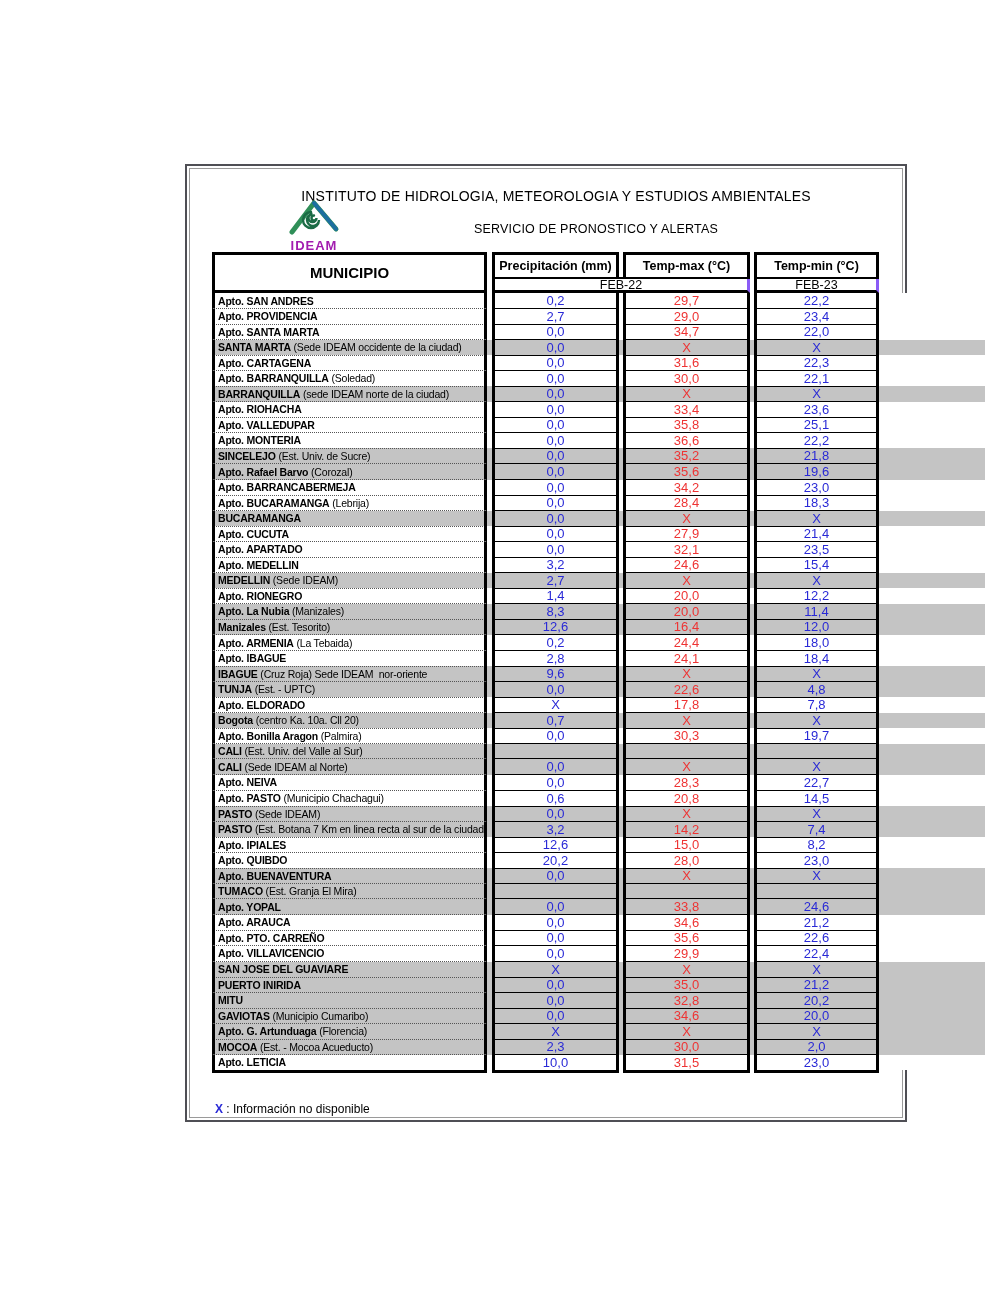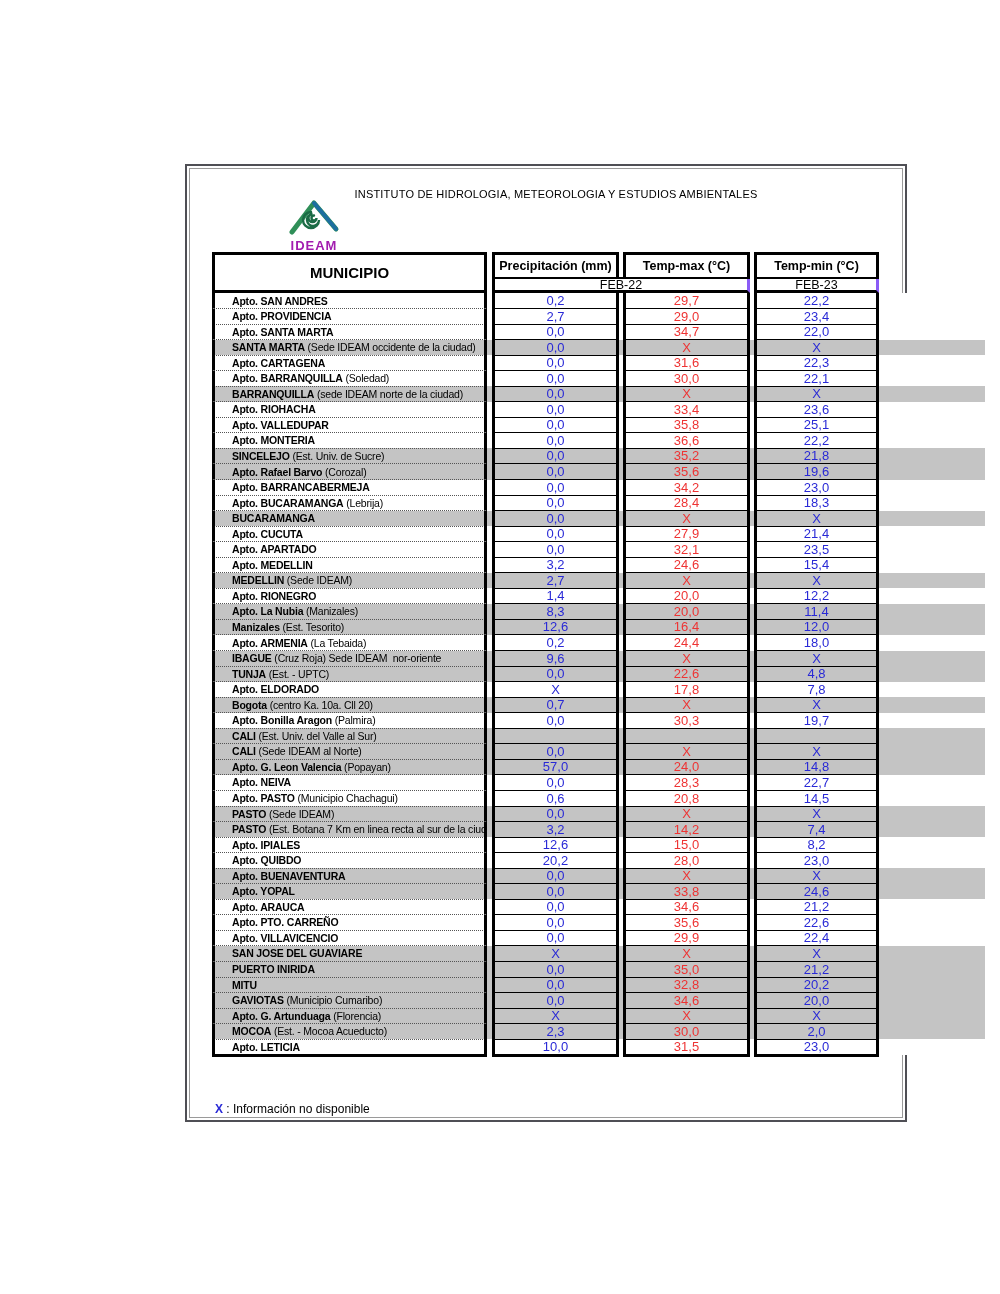--- a/index.html
+++ b/index.html
@@ -4,21 +4,21 @@
 <style>
   * { margin:0; padding:0; box-sizing:border-box; }
   html,body { width:1000px; height:1294px; background:#ffffff;
     font-family:"Liberation Sans","DejaVu Sans",sans-serif; color:#000; }
 
   .frame { position:absolute; left:185px; top:164px; width:722px; height:958px;
     background:#fff; border:2px solid #4f4f55;
     box-shadow: inset 0 0 0 2px #ffffff, inset 0 0 0 3px #9a9a9a; }
 
   .title1 { position:absolute; left:20px; right:0; top:22px; text-align:center;
-    font-size:11px; letter-spacing:0.2px; }
+    font-size:14px; letter-spacing:0.2px; }
   .title2 { position:absolute; left:100px; right:0; top:56px; text-align:center;
     font-size:12.5px; letter-spacing:0.2px; }
 
   .logo { position:absolute; left:96px; top:30px; width:62px; text-align:center; }
   .logo-text { font-size:13px; font-weight:bold; color:#a21caf; letter-spacing:1px;
     margin-top:-2px; }
 
   .tbl { position:absolute; left:25px; top:86px; width:773px; }
   .grid { display:grid; grid-template-columns:275px 5px 127px 4px 127px 4px 125px; }
 
@@ -35,21 +35,21 @@
   .hgap-b { grid-column:4; grid-row:1; border-bottom:2px solid #000; }
   .feb { display:flex; align-items:center; justify-content:center; font-size:12.5px;
     border-left:3px solid #000; border-right:3px solid #8b5cf6; border-bottom:3px solid #000; }
   .feb22 { grid-column:3/6; grid-row:2; } .feb23 { grid-column:7; grid-row:2; }
 
   
   .row { height:15.55px; background:#fff; }
   .row.gray { background:#c4c4c4; }
   .c-muni { grid-column:1; border-left:3px solid #000; border-right:3px solid #000;
     border-bottom:1px dotted #555; display:flex; align-items:center;
-    padding-left:17px; font-size:10.5px; white-space:nowrap; overflow:hidden;
+    padding-left:3px; font-size:10.5px; white-space:nowrap; overflow:hidden;
     letter-spacing:-0.2px; }
   .c-muni b { font-weight:bold; }
   .c-muni span.note { font-weight:normal; white-space:pre; }
   .val { display:flex; align-items:center; justify-content:center;
     border-left:3px solid #000; border-right:3px solid #000;
     border-bottom:1px solid #000; font-size:13px; }
   .c-p { grid-column:3; color:var(--c-precip,#2929d6); }
   .c-x { grid-column:5; color:var(--c-tmax,#ee3333); }
   .c-n { grid-column:7; color:var(--c-tmin,#2929d6); }
   .row:last-child .c-muni,
@@ -57,20 +57,21 @@
 
   .legend { position:absolute; left:28px; top:936px; font-size:12px; }
   .legend .lx { color:var(--c-precip,#2929d6); font-weight:bold; }
 </style>
 </head>
 <body>
 
 <div class="frame">
 
   <div class="title1">INSTITUTO DE HIDROLOGIA, METEOROLOGIA Y ESTUDIOS AMBIENTALES</div>
+  <div class="title2">SERVICIO DE PRONOSTICO Y ALERTAS</div>
 
   <div class="logo">
     <svg width="54" height="40" viewBox="0 0 54 40">
       <path d="M5 36 L27 7 L49 33" fill="none" stroke="#2f8f58" stroke-width="5" stroke-linejoin="round" stroke-linecap="round"></path>
       <path d="M27 7 L49 33" fill="none" stroke="#1d6fa0" stroke-width="4" stroke-linecap="round"></path>
       <path d="M24 16 a8 8 0 1 0 8 8 a6 6 0 1 1 -6.5 -6 a4 4 0 1 0 4 4 a2.5 2.5 0 1 1 -2.5 -2.5" fill="none" stroke="#1b6b45" stroke-width="2.4" stroke-linecap="round"></path>
     </svg>
     <div class="logo-text">IDEAM</div>
   </div>
 
@@ -311,20 +312,29 @@
       <div class="grid row">
         <div class="c-muni">
             <b>Apto. ARMENIA</b>
             <span class="note"> (La Tebaida)</span>
           </div>
         <div class="val c-p">0,2</div>
         <div class="val c-x">24,4</div>
         <div class="val c-n">18,0</div>
       </div>
 
+      <div class="grid row">
+        <div class="c-muni">
+            <b>Apto. IBAGUE</b>
+            <span class="note"></span>
+          </div>
+        <div class="val c-p">2,8</div>
+        <div class="val c-x">24,1</div>
+        <div class="val c-n">18,4</div>
+      </div>
 
       <div class="grid row gray">
         <div class="c-muni">
             <b>IBAGUE</b>
             <span class="note"> (Cruz Roja) Sede IDEAM  nor-oriente</span>
           </div>
         <div class="val c-p">9,6</div>
         <div class="val c-x">X</div>
         <div class="val c-n">X</div>
       </div>
@@ -382,29 +392,20 @@
       <div class="grid row gray">
         <div class="c-muni">
             <b>CALI</b>
             <span class="note"> (Sede IDEAM al Norte)</span>
           </div>
         <div class="val c-p">0,0</div>
         <div class="val c-x">X</div>
         <div class="val c-n">X</div>
       </div>
 
-      <div class="grid row gray">
-        <div class="c-muni">
-            <b>Apto. G. Leon Valencia</b>
-            <span class="note"> (Popayan)</span>
-          </div>
-        <div class="val c-p">57,0</div>
-        <div class="val c-x">24,0</div>
-        <div class="val c-n">14,8</div>
-      </div>
 
       <div class="grid row">
         <div class="c-muni">
             <b>Apto. NEIVA</b>
             <span class="note"></span>
           </div>
         <div class="val c-p">0,0</div>
         <div class="val c-x">28,3</div>
         <div class="val c-n">22,7</div>
       </div>
@@ -462,20 +463,29 @@
       <div class="grid row gray">
         <div class="c-muni">
             <b>Apto. BUENAVENTURA</b>
             <span class="note"></span>
           </div>
         <div class="val c-p">0,0</div>
         <div class="val c-x">X</div>
         <div class="val c-n">X</div>
       </div>
 
+      <div class="grid row gray">
+        <div class="c-muni">
+            <b>TUMACO</b>
+            <span class="note"> (Est. Granja El Mira)</span>
+          </div>
+        <div class="val c-p"></div>
+        <div class="val c-x"></div>
+        <div class="val c-n"></div>
+      </div>
 
       <div class="grid row gray">
         <div class="c-muni">
             <b>Apto. YOPAL</b>
             <span class="note"></span>
           </div>
         <div class="val c-p">0,0</div>
         <div class="val c-x">33,8</div>
         <div class="val c-n">24,6</div>
       </div>

